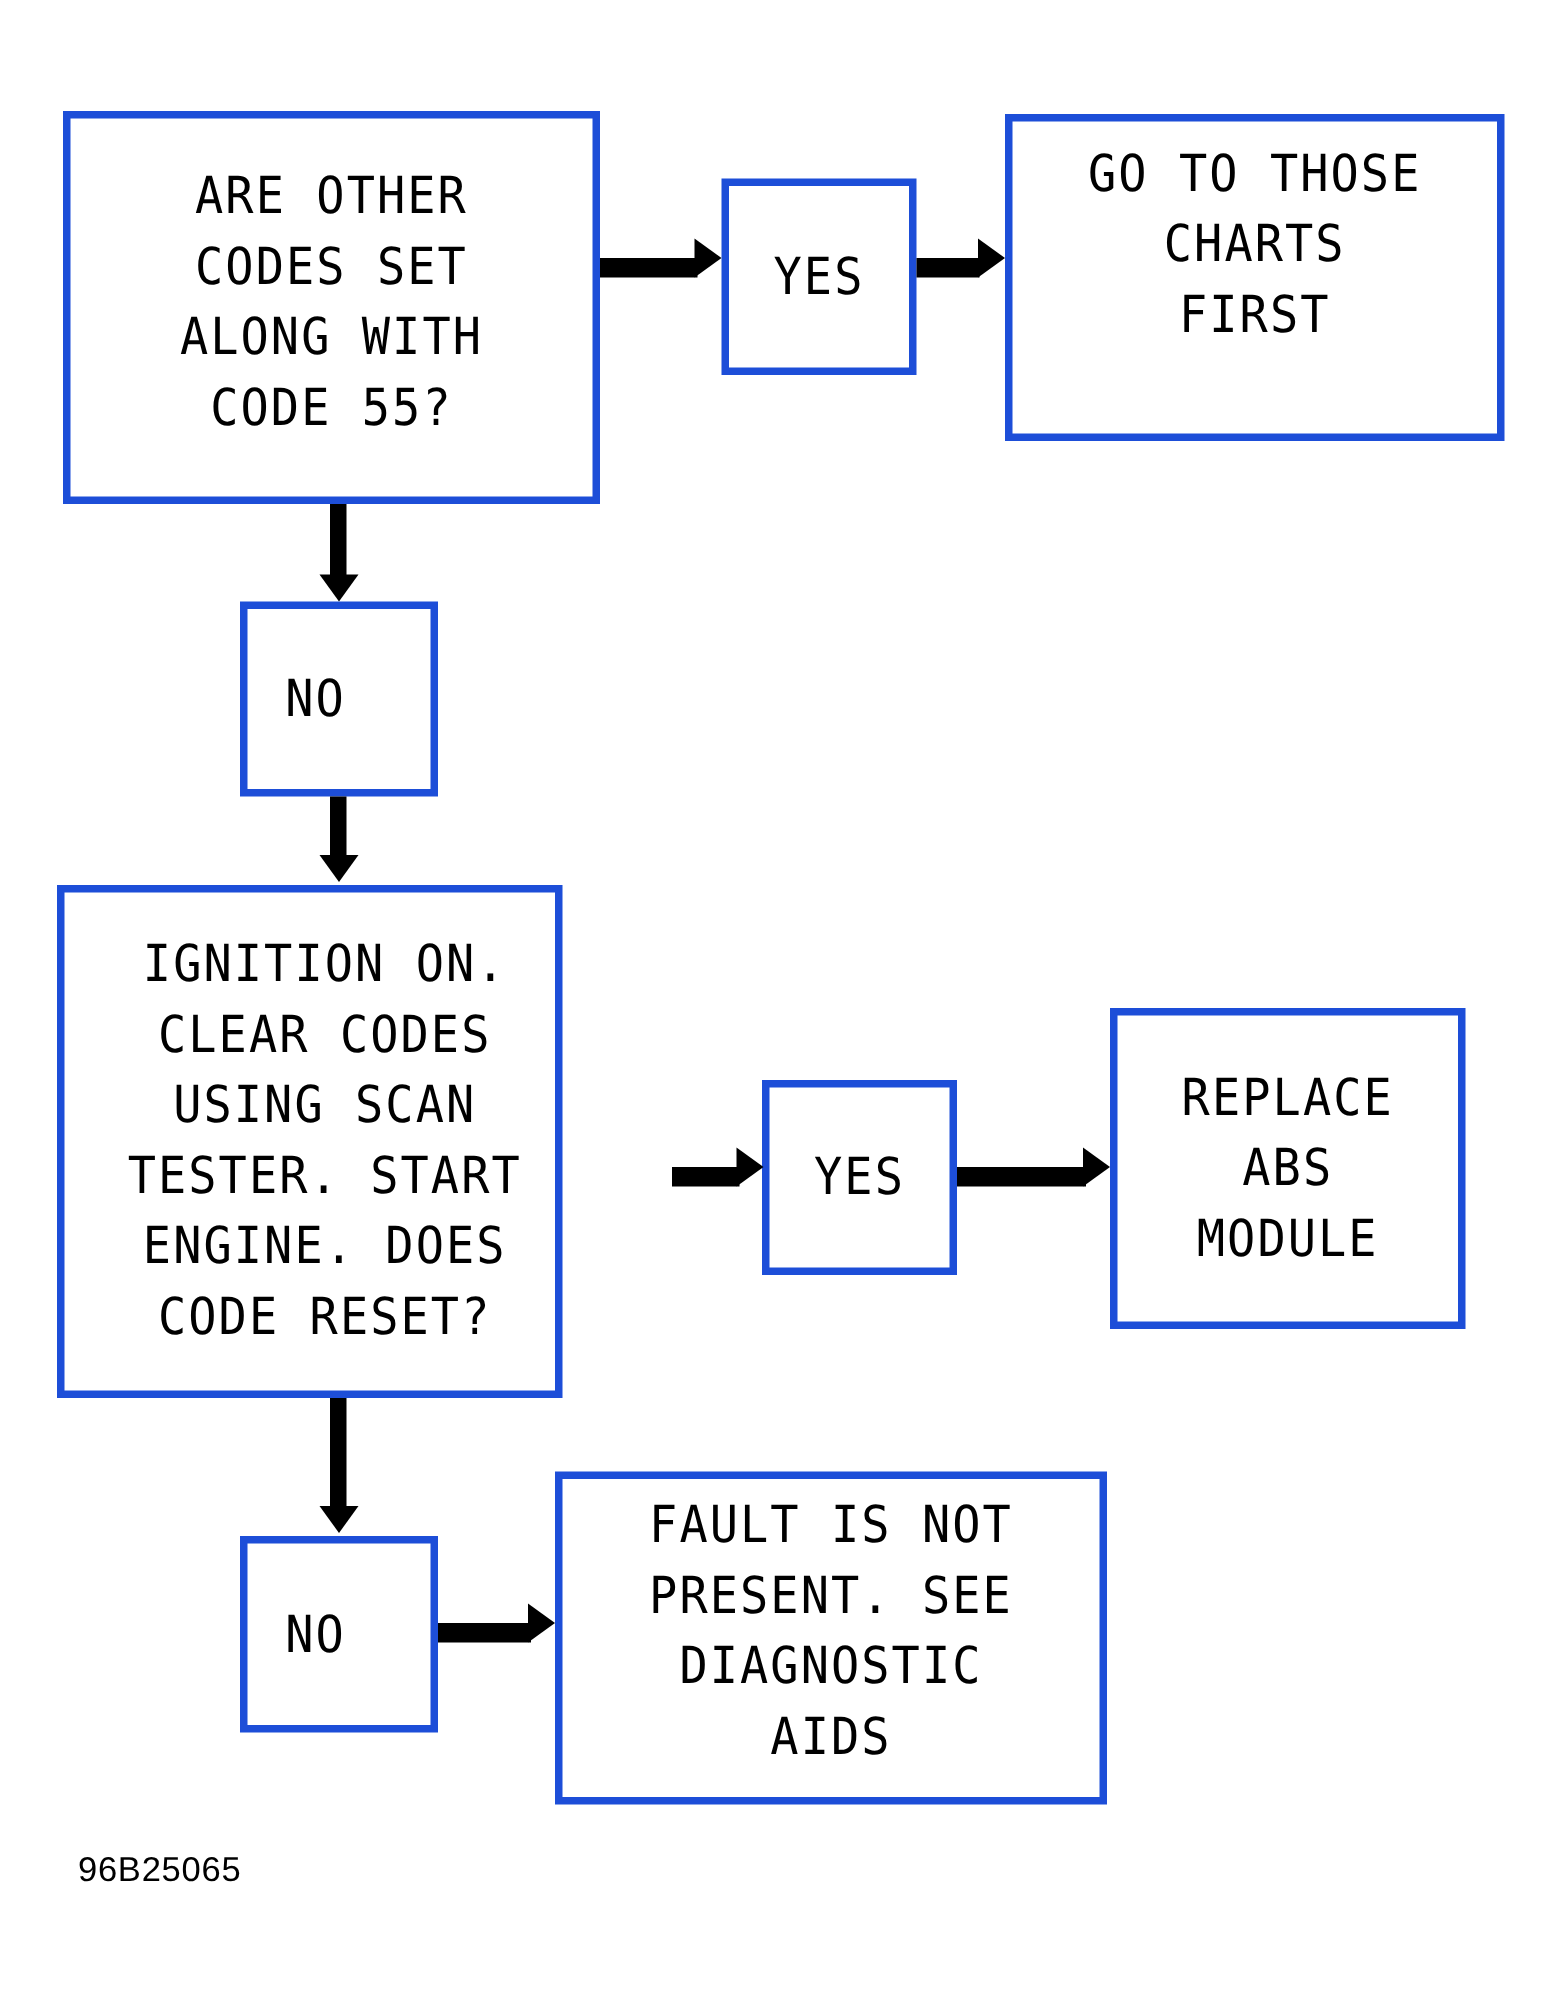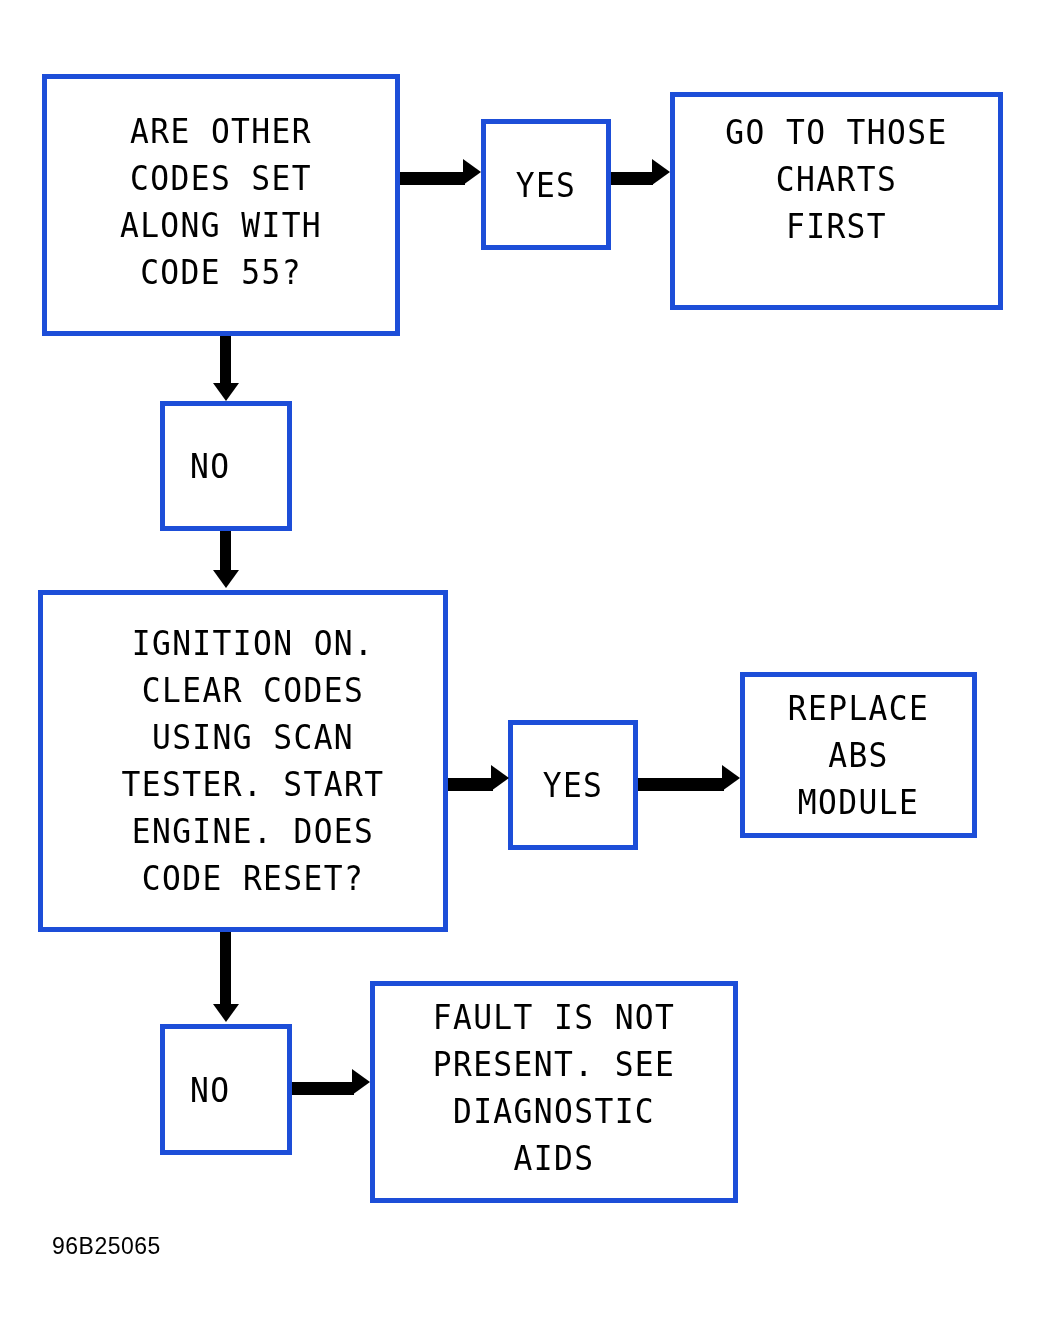--- a/index.html
+++ b/index.html
@@ -40,25 +40,25 @@
   }
   .node.label .txt {
     text-align: center;
     font-size: 34px;
     line-height: 38px;
   }
 
   
   #node-question-other-codes { left: 42px;  top: 74px;   width: 358px; height: 262px; }
   #node-yes-1                { left: 481px; top: 119px;  width: 130px; height: 131px; }
-  #node-go-to-charts         { left: 670px; top: 92px;   width: 333px; height: 218px; }
+  #node-go-to-charts         { left: 670px; top: 76px;   width: 333px; height: 218px; }
   #node-no-1                 { left: 160px; top: 401px;  width: 132px; height: 130px; }
-  #node-question-code-reset  { left: 38px;  top: 590px;  width: 410px; height: 342px; padding-left: 20px; }
+  #node-question-code-reset  { left: 38px;  top: 590px;  width: 337px; height: 342px; padding-left: 20px; }
   #node-yes-2                { left: 508px; top: 720px;  width: 130px; height: 130px; }
-  #node-replace-abs-module   { left: 740px; top: 672px;  width: 237px; height: 166px; }
+  #node-replace-abs-module   { left: 740px; top: 672px;  width: 237px; height: 214px; }
   #node-no-2                 { left: 160px; top: 1024px; width: 132px; height: 131px; }
   #node-fault-not-present    { left: 370px; top: 981px;  width: 368px; height: 222px; }
 
   
   #node-no-1 .txt, #node-no-2 .txt { text-align: left; padding-left: 22px; }
   #node-question-other-codes .txt { padding-bottom: 6px; }
   #node-go-to-charts .txt { position: relative; top: -22px; }
   #node-fault-not-present .txt { position: relative; top: -4px; }
 
   

